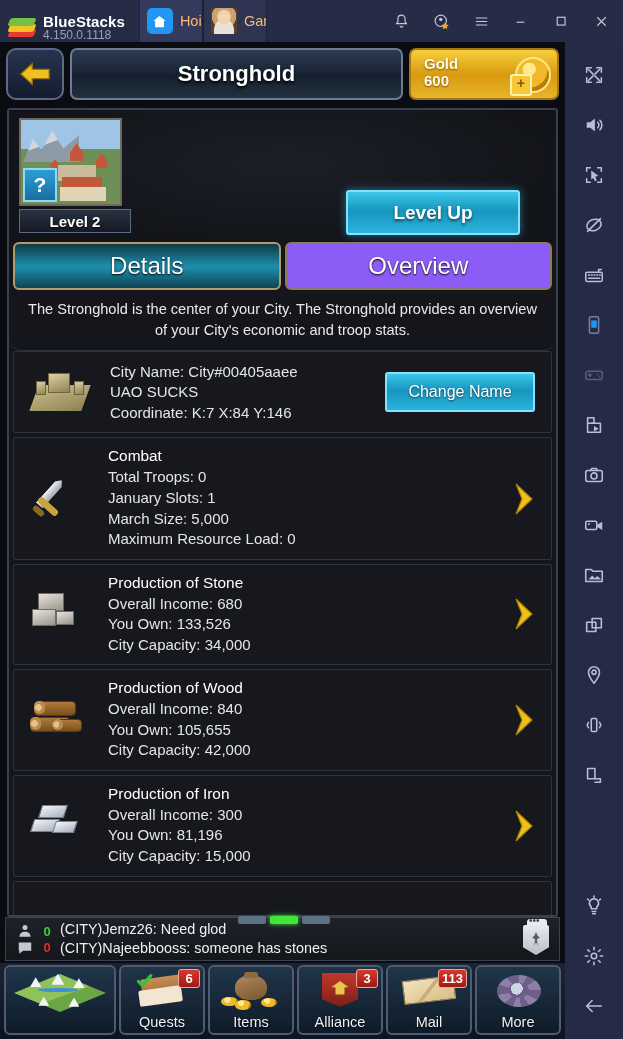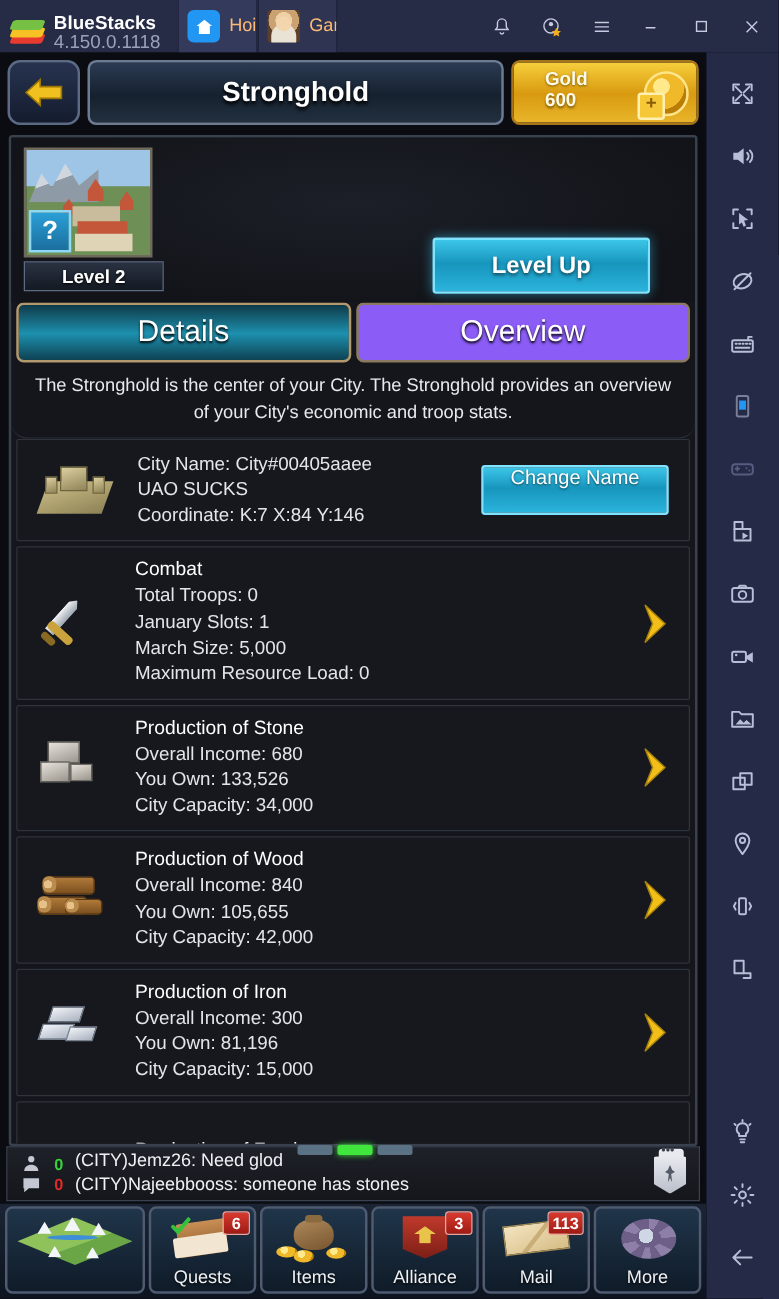--- a/index.html
+++ b/index.html
@@ -18,21 +18,21 @@
   }
   .bs-logo { display: flex; align-items: center; padding-left: 9px; gap: 8px; }
   .bs-stack { width: 26px; height: 24px; position: relative; }
   .bs-stack i { position: absolute; left: 0; width: 26px; height: 8px; border-radius: 3px/2px;
                 transform: skewX(-22deg); display: block; }
   .bs-stack i:nth-child(1) { top: 13px; background: #e63b2e; }
   .bs-stack i:nth-child(2) { top: 8px;  background: #f6c224; }
   .bs-stack i:nth-child(3) { top: 2px;  background: #76c043; }
   .bs-name { line-height: 1.05; }
   .bs-name .n1 { color: #ffffff; font-size: 15px; font-weight: bold; letter-spacing: .1px; }
-  .bs-name .n2 { color: #9aa0bb; font-size: 15px; }
+  .bs-name .n2 { color: #9aa0bb; font-size: 12px; }
 
   .tabs-strip { display: flex; align-items: stretch; height: 42px; margin-left: 14px; }
   .btab { display: flex; align-items: center; gap: 7px; padding: 0 8px 0 7px;
           background: #2f3453; border-left: 1px solid #1c2038; border-right: 1px solid #1c2038;
           max-width: 64px; overflow: hidden; }
   .btab.active { background: #343a5c; }
   .btab .tlabel { color: #fdba74; font-size: 14.5px; white-space: nowrap; }
   .tico-home { width: 26px; height: 26px; border-radius: 5px; background: #2196f3;
                display: flex; align-items: center; justify-content: center; flex: 0 0 26px; }
   .tico-home svg { width: 15px; height: 15px; fill: #ffffff; }
@@ -72,21 +72,21 @@
              border: 2px solid #5d6a86; display: flex; align-items: center; justify-content: center; }
   .backbtn svg { width: 32px; height: 26px; }
   .titleplate { flex: 1 1 auto; height: 52px; border-radius: 7px;
                 background: linear-gradient(180deg,#2b3b52 0%,#16212f 55%,#22303f 100%);
                 border: 2px solid #6d7c93; display: flex; align-items: center; justify-content: center; }
   .titleplate span { color: #ffffff; font-size: 22px; font-weight: bold; text-shadow: 0 2px 3px #000; }
   .goldplate { width: 150px; height: 52px; flex: 0 0 150px; border-radius: 7px;
                background: linear-gradient(180deg,#f5c githubstyle); }
   .goldplate { background: linear-gradient(180deg,#f6cf3c 0%,#d99a10 52%,#e8b52a 100%);
                border: 2px solid #a7761a; position: relative; overflow: hidden; }
-  .goldtxt { position: absolute; left: 25px; top: 5px; line-height: 1.15; }
+  .goldtxt { position: absolute; left: 13px; top: 5px; line-height: 1.15; }
   .goldtxt .g1 { color: #fffbe8; font-size: 15px; font-weight: bold; text-shadow: 0 1px 2px #7a5503; }
   .goldtxt .g2 { color: #fffbe8; font-size: 15px; font-weight: bold; text-shadow: 0 1px 2px #7a5503; }
   .coin { position: absolute; right: 6px; top: 7px; width: 36px; height: 36px; border-radius: 50%;
           background: radial-gradient(circle at 38% 32%, #ffe98a 0 22%, #f0b92a 23% 62%, #b97d08 63% 100%);
           border: 2px solid #ffe58a; }
   .coin::after { content:"+"; position:absolute; left:-7px; bottom:-5px; width:18px; height:18px;
           background:#f6c838; border:2px solid #fff0b0; border-radius:3px; color:#8a5d05;
           font-size:15px; font-weight:bold; line-height:14px; text-align:center; }
 
   
@@ -133,21 +133,21 @@
          padding: 9px 10px; border-radius: 2px; }
   .row .ricon { width: 72px; height: 62px; flex: 0 0 72px; position: relative; }
   .row .rtext { flex: 1 1 auto; }
   .rtitle { color: #ffffff; font-size: 15.4px; margin-bottom: 2px; }
   .rline { color: #e3e5ea; font-size: 15px; line-height: 1.37; }
   .chev { width: 34px; flex: 0 0 34px; display:flex; align-items:center; justify-content:center; }
   .chev svg { width: 26px; height: 34px; }
   .namerow .rtext { padding-left: 2px; }
   .changebtn { width: 150px; height: 40px; flex: 0 0 150px; border-radius: 3px;
                background: linear-gradient(180deg,#3cc6e8 0%,#1795bd 46%,#2bb4dc 100%);
-               border: 2px solid #7fe3ff; display: flex; justify-content: center;
+               border: 2px solid #7fe3ff; display: flex; align-items: center; justify-content: center;
                margin-right: 6px; }
   .changebtn span { color: #ffffff; font-size: 16px; text-shadow: 0 1px 2px rgba(0,0,0,.6); }
 
   
   .ic-sword, .ic-stone, .ic-wood, .ic-iron, .ic-city { position:absolute; left:6px; top:4px; }
   .ic-sword { width:58px; height:54px; }
   .sw-blade { position:absolute; left:16px; top:4px; width:9px; height:34px;
               background: linear-gradient(90deg,#f2f4f7,#9aa3ad); transform: rotate(42deg);
               clip-path: polygon(50% 0,100% 16%,100% 100%,0 100%,0 16%); }
   .sw-guard { position:absolute; left:6px; top:31px; width:24px; height:7px; background:#caa33c;

